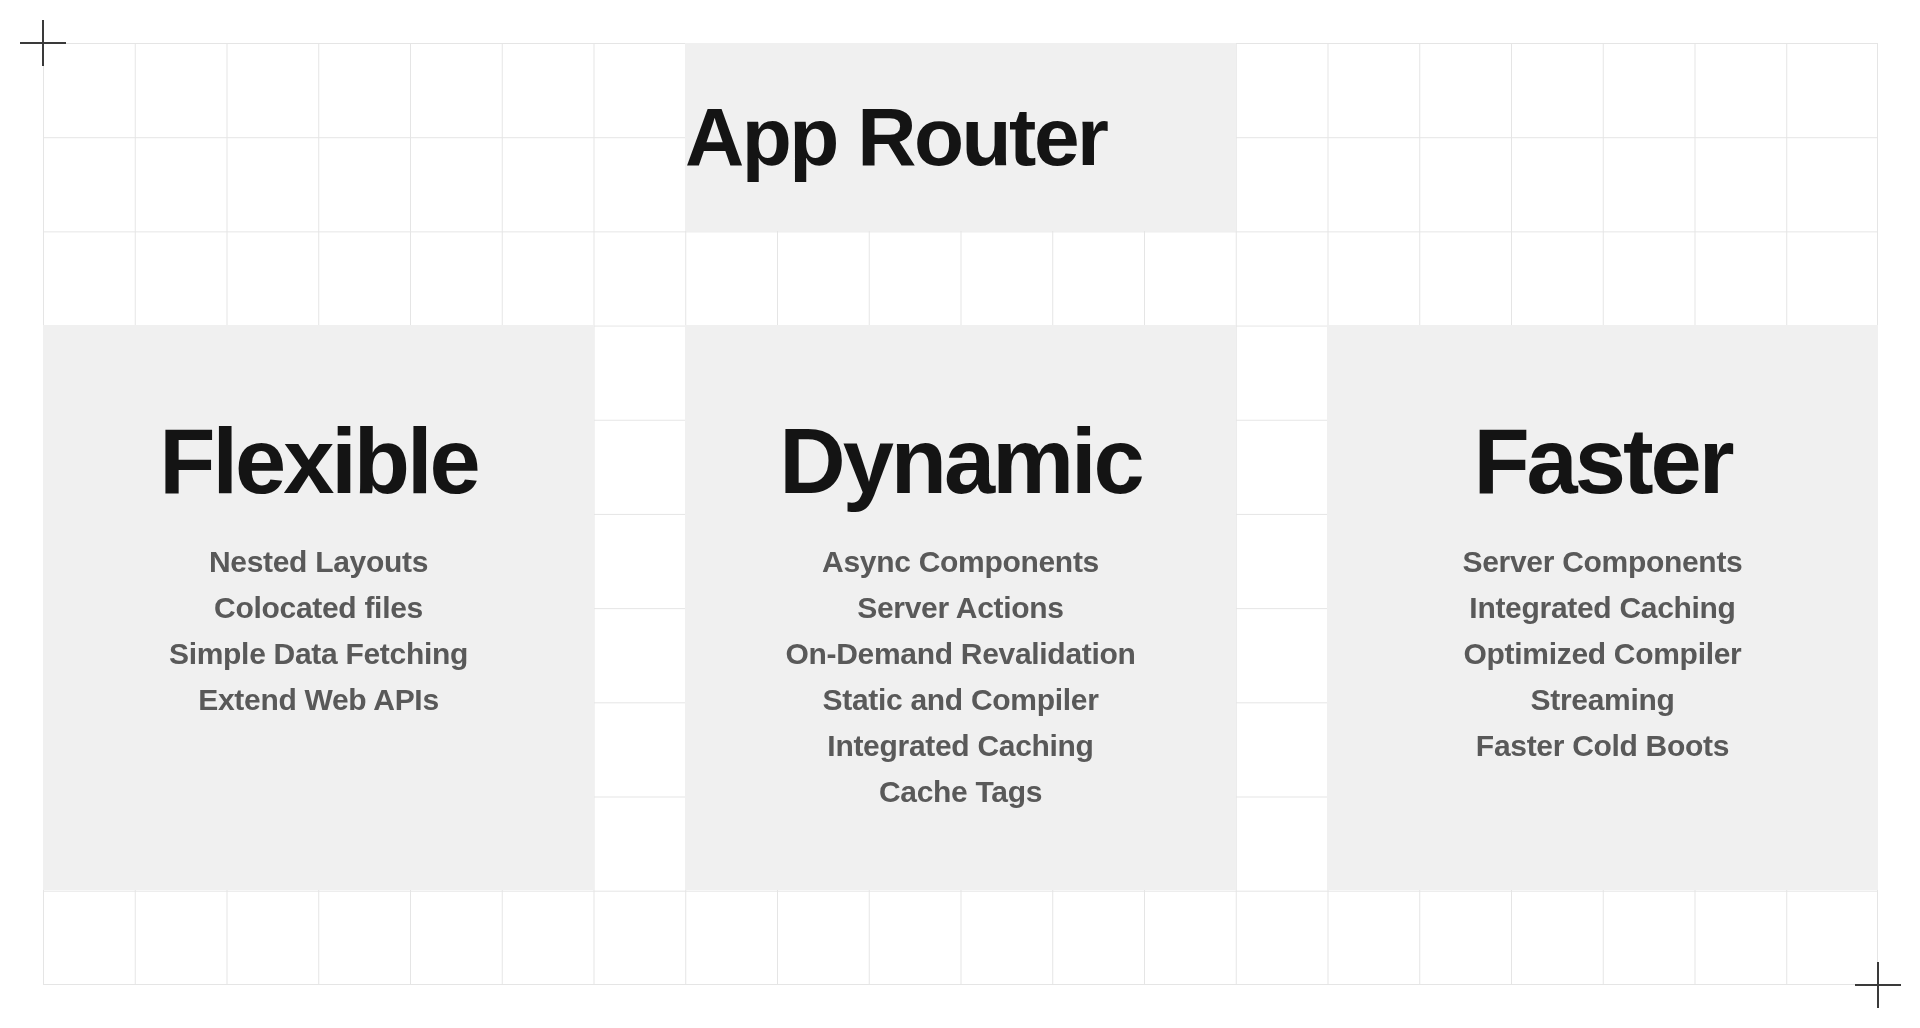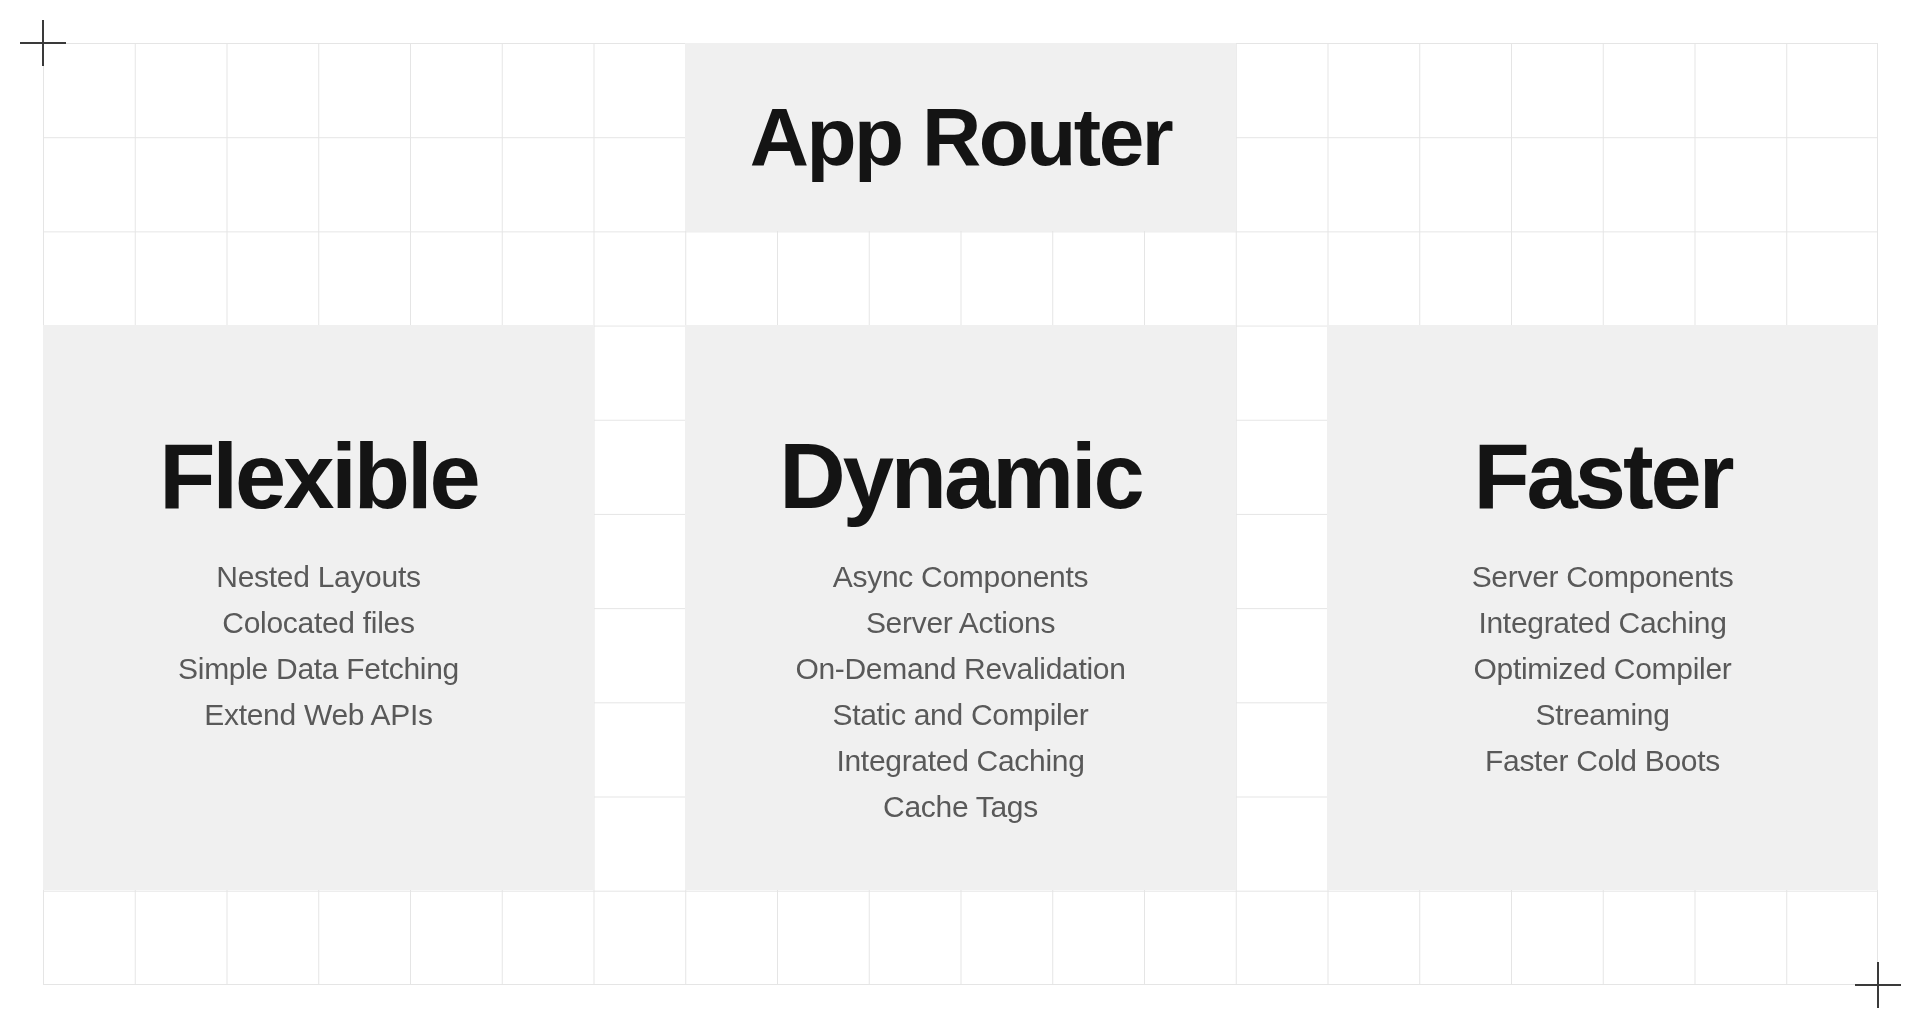--- a/index.html
+++ b/index.html
@@ -58,21 +58,20 @@
   
   .banner {
     position: absolute;
     left: 685px;
     top: 43px;
     width: 551px;
     height: 188px;
     background: #f0f0f0;
     display: flex;
     align-items: center;
-    justify-content: center;
   }
   .banner h1 {
     margin: 0;
     font-size: 82px;
     font-weight: 700;
     color: #141414;
     letter-spacing: -2.5px;
     white-space: nowrap;
   }
 
@@ -84,37 +83,37 @@
     height: 565px;
     background: #f0f0f0;
     box-sizing: border-box;
     padding-top: 90px;
     text-align: center;
   }
   .panel-flexible { left: 43px; }
   .panel-powerful { left: 685px; }
   .panel-faster   { left: 1327px; }
   .panel h2 {
-    margin: 15px;
+    margin: 0;
     font-size: 92px;
     line-height: 92px;
     font-weight: 700;
     color: #141414;
     letter-spacing: -3px;
     white-space: nowrap;
   }
   .panel ul {
     list-style: none;
     margin: 32px 0 0 0;
     padding: 0;
   }
   .panel li {
     font-size: 30px;
     line-height: 46px;
-    font-weight: 400;
+    font-weight: 700;
     color: #595959;
     letter-spacing: -0.3px;
     white-space: nowrap;
   }
 </style>
 </head>
 <body>
 
 <div class="canvas">
 

